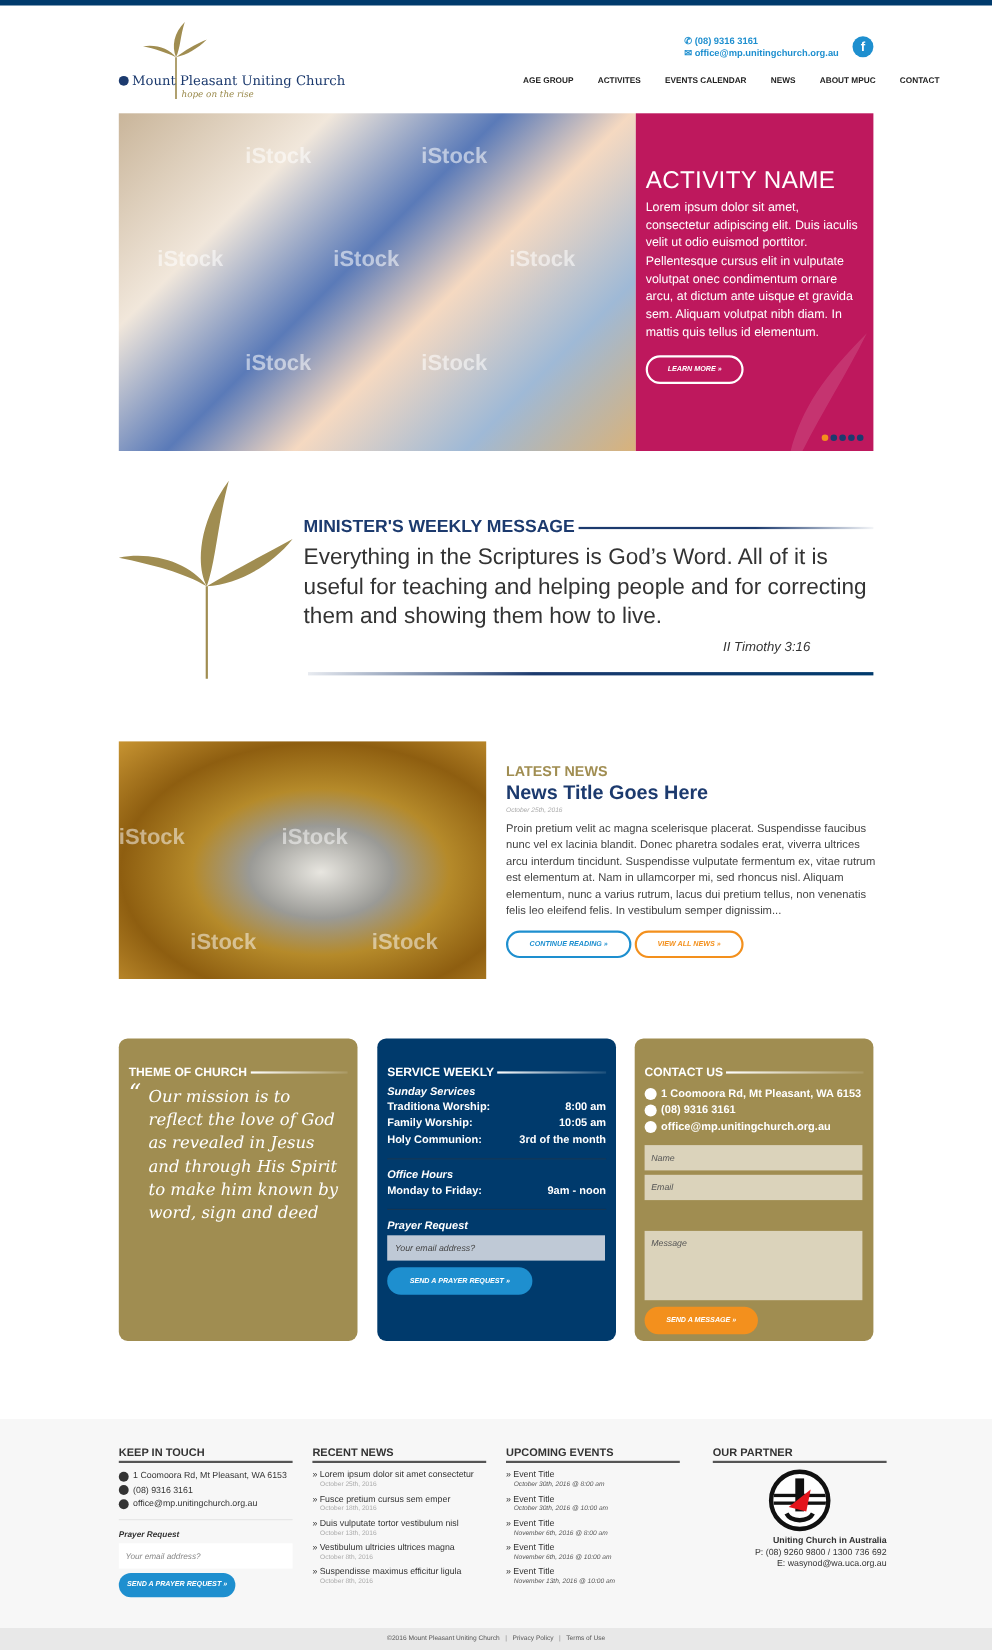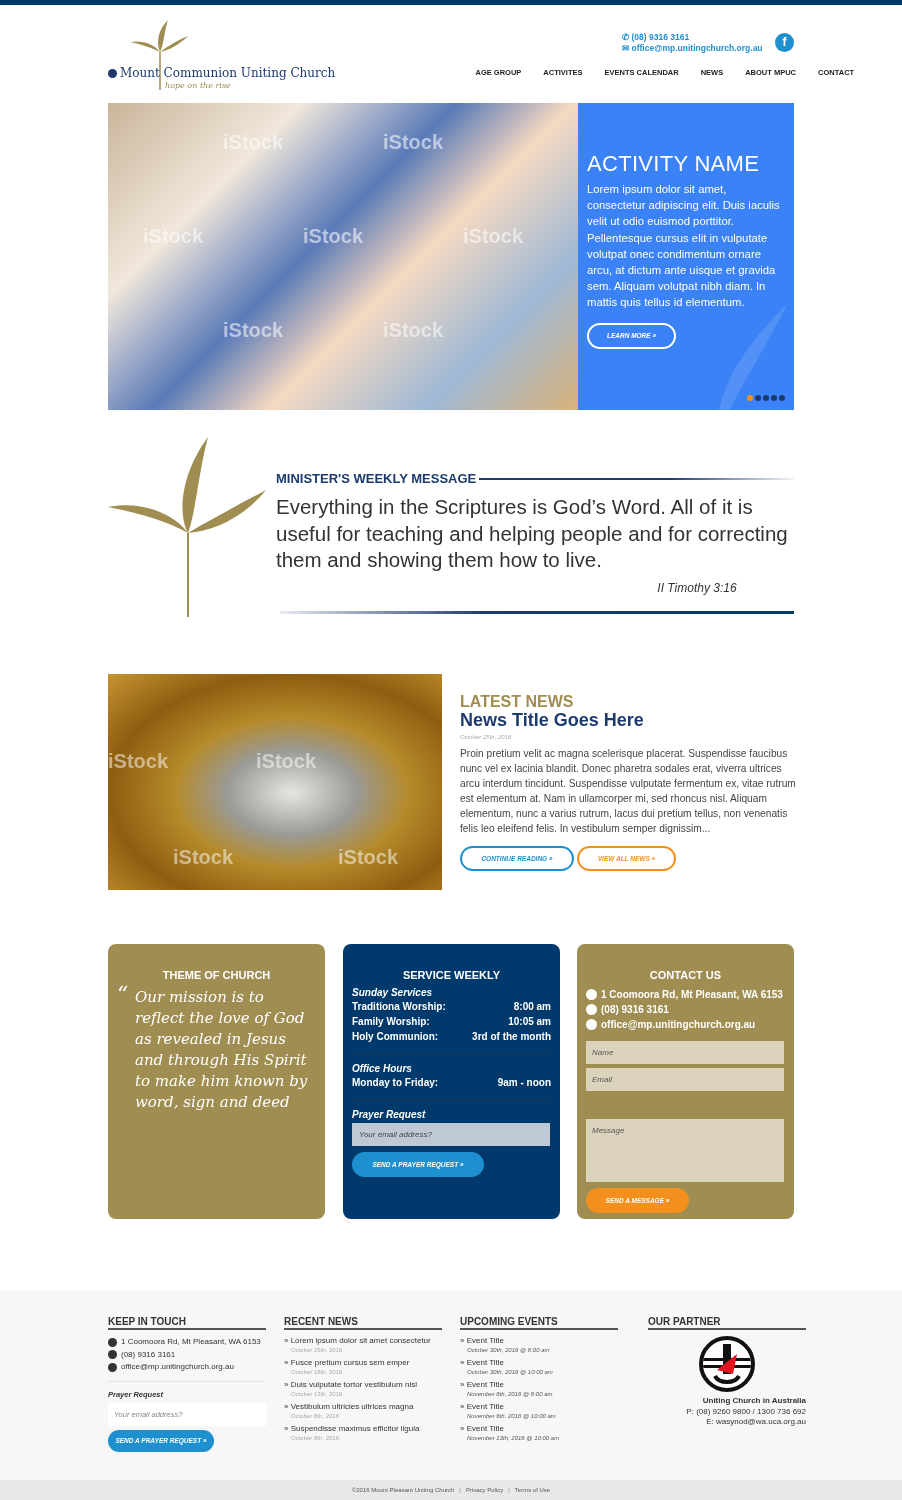--- a/index.html
+++ b/index.html
@@ -15,52 +15,52 @@
   .contact-top { left: 622px; top: 32px; font-size: 8.5px; font-weight: bold; color: #1e8fcf; line-height: 11px; }
   .fb { left: 775px; top: 33px; width: 19px; height: 19px; border-radius: 50%; background: #1e8fcf; color: #fff; font-weight: bold; font-size: 12px; text-align: center; line-height: 19px; }
   .nav { left: 420px; top: 68px; display: flex; gap: 0; font-size: 7.5px; font-weight: bold; }
   .nav a { display: block; text-decoration: none; color: #222; padding: 0 11px; }
   .nav a.active { color: #f3901d; margin-top: 44px; }
   .nav a:last-child { padding-right: 0; }
 
   
   .hero-img { left: 108px; top: 103px; width: 470px; height: 307px; background: linear-gradient(135deg, #c9b59a 0%, #f1e7db 25%, #5a7ab8 45%, #f5d9c1 60%, #9fb9d6 80%, #d9b27a 100%); overflow: hidden; }
   .hero-img .wm { position: absolute; color: rgba(255,255,255,0.55); font-weight: bold; font-size: 20px; }
-  .hero-panel { left: 578px; top: 103px; width: 216px; height: 307px; background: #3b82f6; color: #fff; padding: 48px 9px 0 9px; overflow: hidden; }
+  .hero-panel { left: 578px; top: 103px; width: 216px; height: 307px; background: #be185d; color: #fff; padding: 48px 9px 0 9px; overflow: hidden; }
   .hero-panel h2 { font-size: 22px; font-weight: normal; margin-bottom: 4px; letter-spacing: 0.3px; }
   .hero-panel p { font-size: 11.3px; line-height: 16.2px; }
   .btn-outline-white { display: inline-block; margin-top: 12px; border: 2px solid #fff; border-radius: 14px; width: 89px; height: 26px; line-height: 22px; text-align: center; font-size: 6.5px; font-weight: bold; font-style: italic; color: #fff; }
   .dots { position: absolute; right: 9px; bottom: 9px; display: flex; gap: 2px; }
   .dot { width: 6px; height: 6px; border-radius: 50%; background: #1c3a6e; }
   .dot.active { background: #f3901d; }
 
   
   .sprout { left: 108px; top: 435px; width: 160px; height: 185px; }
-  .min-head { left: 276px; top: 471px; font-size: 13px; font-weight: bold; color: #1c3a6e; display: flex; align-items: center; width: 518px; }
+  .min-head { left: 276px; top: 471px; font-size: 16px; font-weight: bold; color: #1c3a6e; display: flex; align-items: center; width: 518px; }
   .min-head .line { flex: 1; height: 2px; margin-left: 3px; background: linear-gradient(90deg, #1c3a6e, #1c3a6e 60%, rgba(28,58,110,0.05)); }
   .min-quote { left: 276px; top: 494px; width: 520px; font-size: 20.5px; line-height: 26.5px; color: #333; }
   .min-cite { left: 600px; top: 581px; width: 194px; text-align: center; font-size: 12px; font-style: italic; color: #333; }
   .min-bottom { left: 280px; top: 611px; width: 514px; height: 3px; background: linear-gradient(90deg, rgba(28,58,110,0.1), #1c3a6e 40%, #003a6c); }
 
   
   .news-img { left: 108px; top: 674px; width: 334px; height: 216px; background: radial-gradient(ellipse at 55% 55%, #e8e6e0 0%, #9a9a96 25%, #b58a2a 45%, #8e5e10 70%, #c79432 100%); overflow: hidden; }
   .news-img .wm { position: absolute; color: rgba(255,255,255,0.5); font-weight: bold; font-size: 20px; }
-  .news-label { left: 460px; top: 693px; font-size: 16px; font-weight: bold; color: #a08d51; }
+  .news-label { left: 460px; top: 693px; font-size: 13px; font-weight: bold; color: #a08d51; }
   .news-title { left: 460px; top: 710px; font-size: 18px; font-weight: bold; color: #1c3a6e; }
   .news-date { left: 460px; top: 734px; font-size: 6px; font-style: italic; color: #aaa; }
   .news-body { left: 460px; top: 746px; width: 336px; font-size: 10.2px; line-height: 15px; color: #444; }
   .btn-o { display: block; position: absolute; top: 846px; height: 25px; border-radius: 13px; border: 2px solid; text-align: center; line-height: 21px; font-size: 6.5px; font-weight: bold; font-style: italic; }
   .btn-blue-o { left: 460px; width: 114px; border-color: #1e8fcf; color: #1e8fcf; }
   .btn-orange-o { left: 577px; width: 99px; border-color: #f3901d; color: #f3901d; }
 
   
   .card { position: absolute; top: 944px; width: 217px; height: 275px; border-radius: 8px; color: #fff; padding: 25px 9px 0 9px; overflow: hidden; }
   .card.gold { background: #a08d51; }
   .card.blue { background: #003a6c; }
-  .card-head { display: flex; align-items: center; font-size: 11px; font-weight: bold; margin-bottom: 6px; flex-direction: column; }
+  .card-head { display: flex; align-items: center; font-size: 11px; font-weight: bold; margin-bottom: 6px; }
   .card-head .line { flex: 1; height: 2px; margin-left: 3px; background: linear-gradient(90deg, #fff, rgba(255,255,255,0.1)); }
   .theme-quote { position: relative; padding-left: 18px; font-family: "DejaVu Serif", serif; font-style: italic; font-size: 15px; line-height: 21px; margin-bottom: 4px; }
   .theme-quote .q { position: absolute; left: 0; top: -3px; font-size: 22px; }
   .theme-body { font-size: 10px; line-height: 15px; font-weight: bold; }
   .sub-h { font-size: 10px; font-weight: bold; font-style: italic; margin-bottom: 1px; }
   .row { display: flex; justify-content: space-between; font-size: 10px; font-weight: bold; line-height: 15px; }
   .sep { height: 1px; background: rgba(0,0,0,0.35); margin: 9px 0 9px 0; border-bottom: 1px solid rgba(255,255,255,0.08); }
   .input-blue { width: 198px; height: 23px; background: #bfc9d6; color: #444; font-size: 8px; font-style: italic; padding-left: 7px; line-height: 23px; margin-top: 3px; }
   .btn-fill { display: inline-block; height: 25px; border-radius: 13px; text-align: center; line-height: 25px; font-size: 6.5px; font-weight: bold; font-style: italic; color: #fff; }
   .btn-blue { background: #1e8fcf; width: 132px; margin-top: 6px; }
@@ -93,21 +93,21 @@
 
 <div class="topbar"></div>
 
 <div class="abs logo">
   <svg class="abs" style="left:20px;top:0" width="70" height="72" viewBox="0 0 70 72">
     <path d="M32 72 L32 34" stroke="#a08d51" stroke-width="1.5" fill="none"></path>
     <path d="M32 34 C28 24 30 12 40 2 C36 14 36 26 32 34Z" fill="#a08d51"></path>
     <path d="M32 34 C24 30 12 26 2 24 C14 22 26 26 32 34Z" fill="#a08d51"></path>
     <path d="M32 34 C40 28 50 22 60 18 C52 26 42 32 32 34Z" fill="#a08d51"></path>
   </svg>
-  <div class="logo-name"><span class="logo-seal"></span><span>Mount Communion Uniting Church</span></div>
+  <div class="logo-name"><span class="logo-seal"></span><span>Mount Pleasant Uniting Church</span></div>
   <div class="logo-tag">hope on the rise</div>
 </div>
 
 <div class="abs contact-top">
   <div><span>✆ </span><span>(08) 9316 3161</span></div>
   <div><span>✉ </span><span>office@mp.unitingchurch.org.au</span></div>
 </div>
 <div class="abs fb">f</div>
 
 <nav class="abs nav">

